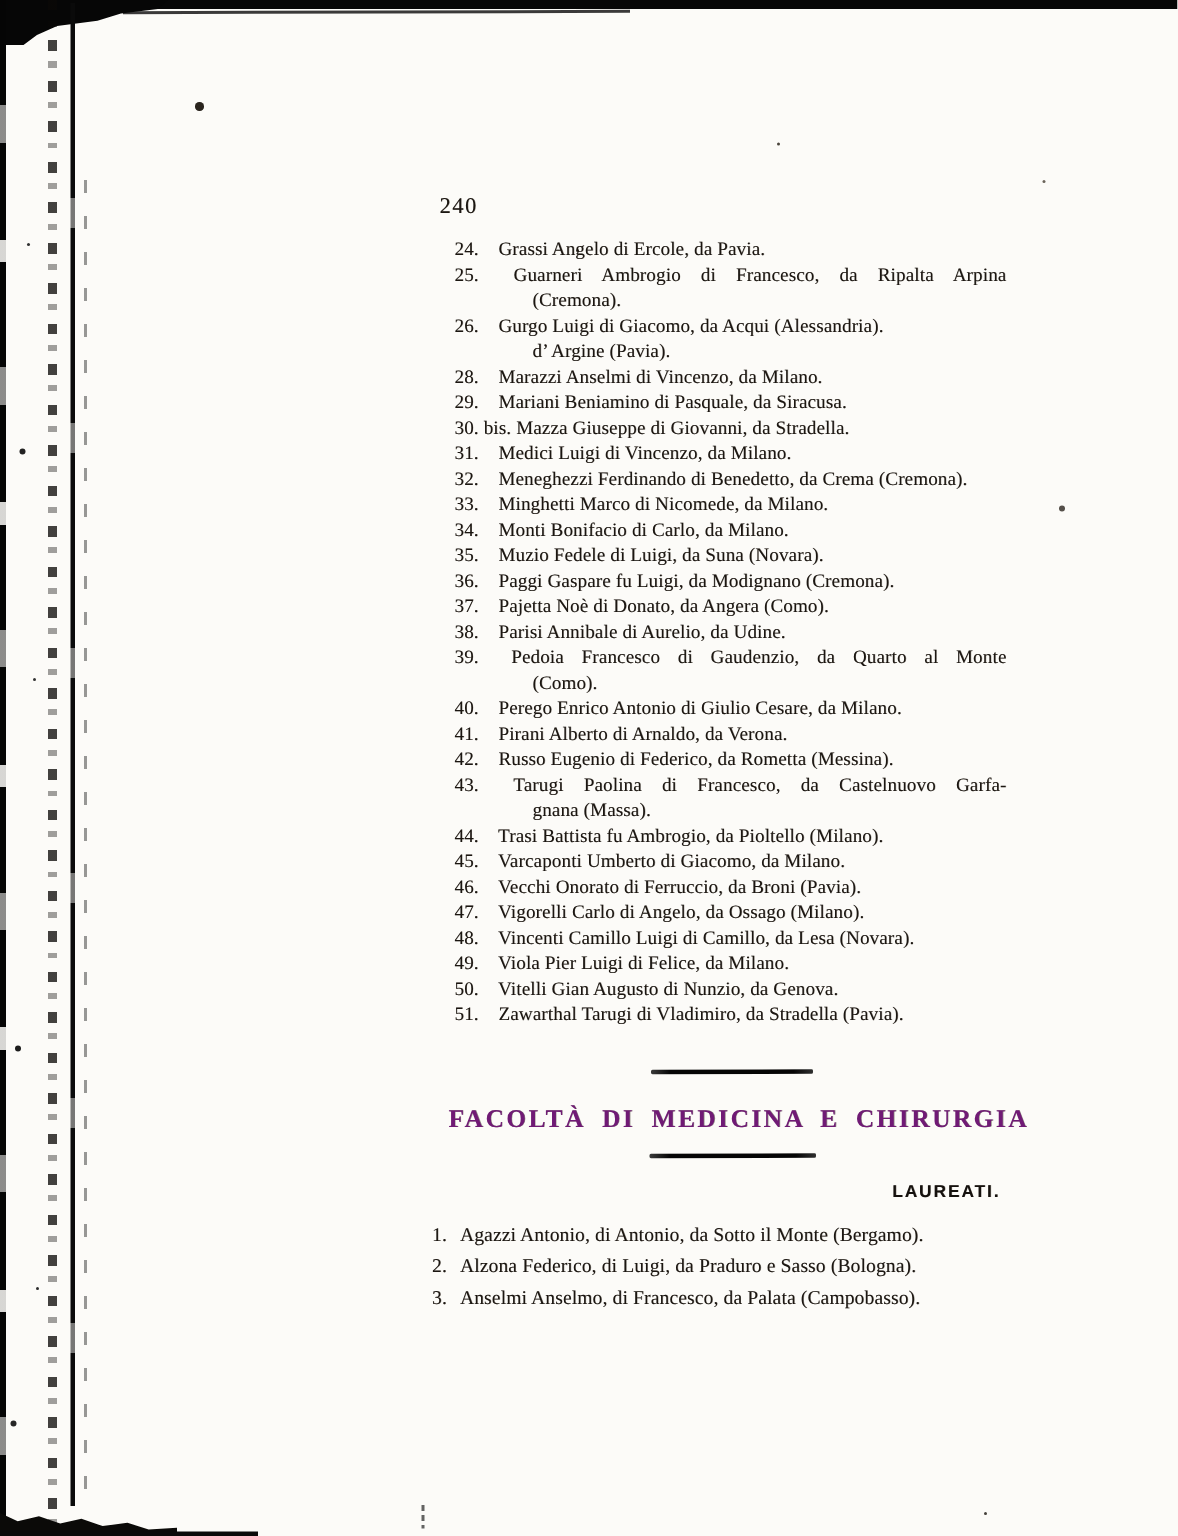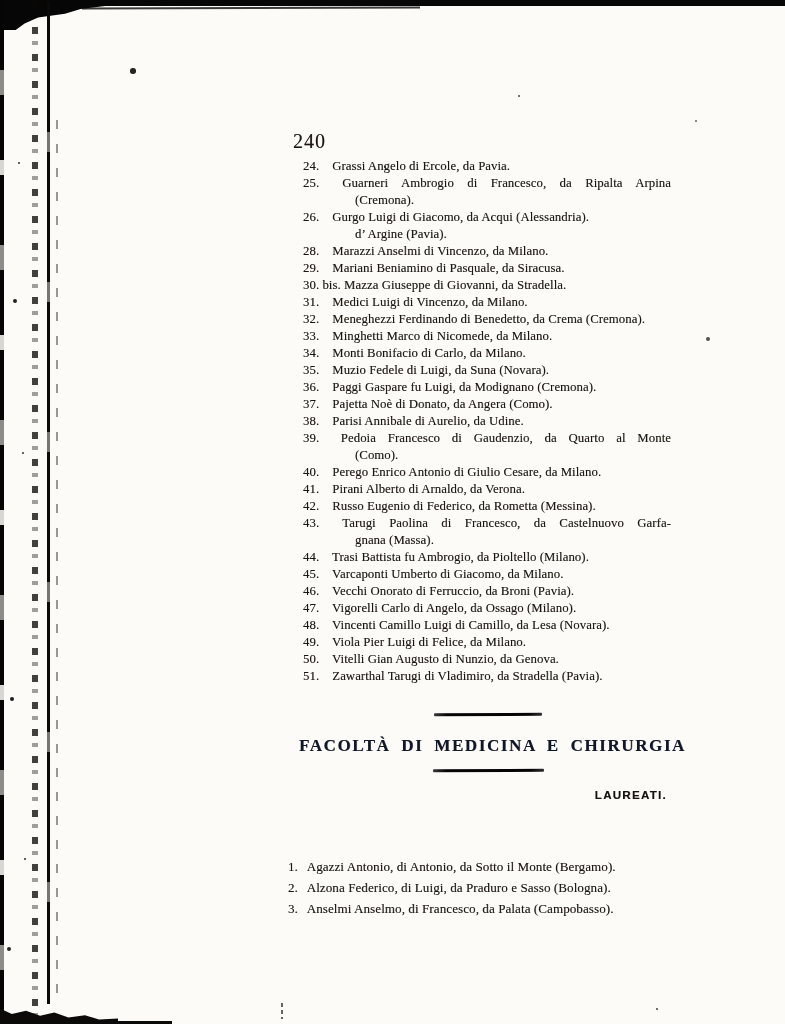--- a/index.html
+++ b/index.html
@@ -46,43 +46,43 @@
   }
   .bottom-blotch {
     top:1002px; left:0; width:118px; height:22px; background:#0b0a08;
     clip-path:polygon(0 100%,0 30%,10% 55%,22% 40%,34% 62%,46% 48%,58% 70%,72% 60%,84% 80%,100% 75%,100% 100%);
   }
   .bottom-line { top:1021px; left:0; width:172px; height:3px; background:#0a0a09; }
   .bottom-dash { top:1003px; left:281px; width:2px; height:16px; opacity:.7;
     background:repeating-linear-gradient(180deg,#222 0 4px, transparent 4px 7px); }
 
   
-  .page-number { position:absolute; left:293px; top:130px; font-size:20px; letter-spacing:1px;
+  .page-number { position:absolute; left:293px; top:130px; font-size:15px; letter-spacing:1px;
     text-shadow:.3px .3px 0 rgba(40,30,20,.45); }
 
   .list { position:absolute; font-variant-numeric:lining-nums; }
   .roster { left:303px; top:158px; width:368px; font-size:12.7px; line-height:17px; }
-  .laureati-list { left:288px; top:812px; width:382px; font-size:13px; line-height:21px;margin-top:44px; }
+  .laureati-list { left:288px; top:812px; width:382px; font-size:13px; line-height:21px; }
   .list .entry { padding-left:52px; text-indent:-52px;
     text-shadow:.3px .3px 0 rgba(45,35,25,.4); letter-spacing:.1px; }
   .laureati-list .entry { padding-left:24px; text-indent:-24px; }
   .entry .first { display:block; }
   .entry:has(.cont:not(:empty)) .first { text-align:justify; text-align-last:justify; }
   .entry .num { display:inline-block; min-width:26px; text-indent:0; }
   .laureati-list .entry .num { min-width:16px; }
   .entry .cont { display:block; text-indent:0; }
   .entry .cont:empty { display:none; }
 
   .rule { position:absolute; height:3px; background:linear-gradient(90deg,#3a3a3a,#050505 12%,#050505 88%,#2f2f2f); border-radius:1px; }
   .rule-1 { top:713px; left:434px; width:108px; transform:skewY(-.2deg); }
   .rule-2 { top:769px; left:433px; width:111px; transform:skewY(-.2deg); }
 
   .section-title { position:absolute; top:736px; left:299px; width:368px;
     text-align:center; font-size:17px; font-weight:bold; letter-spacing:1.6px; word-spacing:5px;
-    color:#0f172a; text-shadow:.4px .4px 0 rgba(40,30,20,.5); white-space:nowrap; }
+    color:#701a75; text-shadow:.4px .4px 0 rgba(40,30,20,.5); white-space:nowrap; }
   .sub-title { position:absolute; top:789px; left:299px; width:368px;
     text-align:right; font-family:"Liberation Sans", sans-serif;
     font-size:11.5px; font-weight:bold; letter-spacing:1.3px; color:#15110e;
     text-shadow:.3px .3px 0 rgba(40,30,20,.5); }
 </style>
 </head>
 <body>
 
 <div class="page"></div>
 

